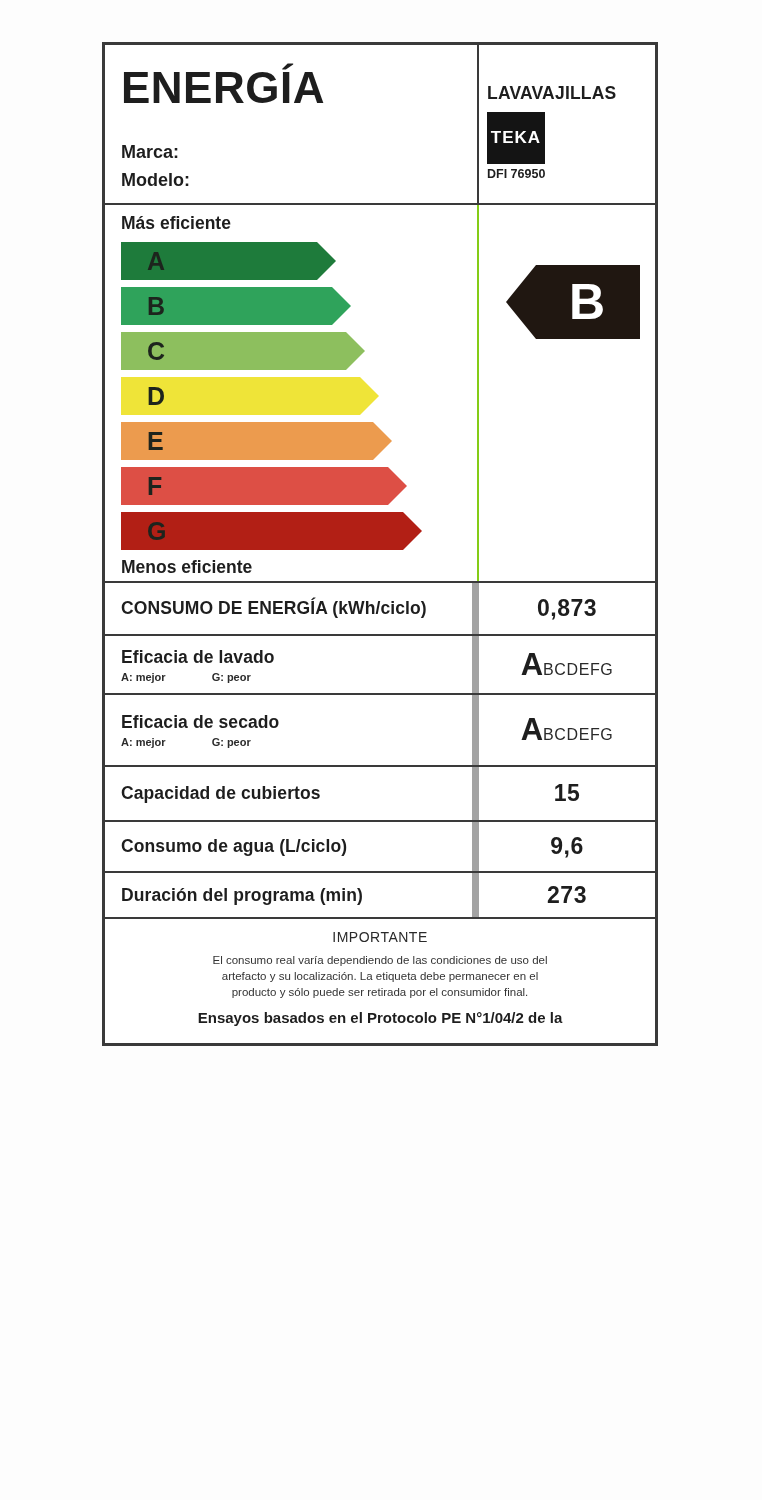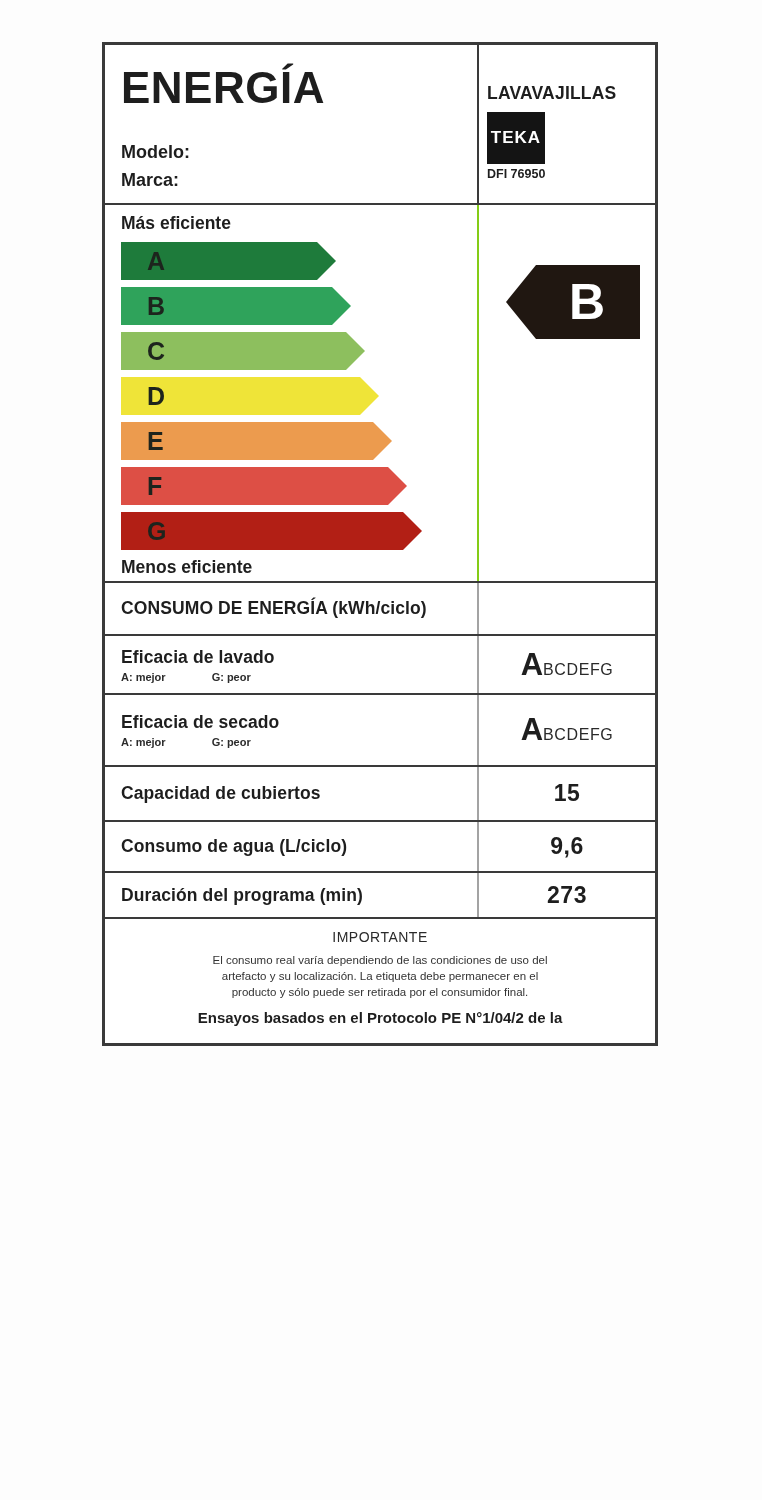--- a/index.html
+++ b/index.html
@@ -37,21 +37,21 @@
   .scale-right { flex: 1; position: relative; }
   .rating-arrow {
     position: absolute; top: 60px; right: 15px; width: 134px; height: 74px;
     display: flex; align-items: center; justify-content: center; padding-left: 28px;
     clip-path: polygon(0 50%, 30px 0, 100% 0, 100% 100%, 30px 100%);
   }
   .rating-arrow span { color: #fff; font-size: 50px; font-weight: bold; line-height: 1; }
 
   
   .row { display: flex; border-bottom: 2px solid #3a3a3a; }
-  .row-label { width: 374px; border-right: 2px solid #a3a3a3; padding: 0 16px 0 16px;
+  .row-label { width: 374px; border-right: 7px solid #a3a3a3; padding: 0 16px 0 16px;
     display: flex; flex-direction: column; justify-content: center; }
   .row-label .main { font-size: 17.5px; font-weight: bold; letter-spacing: 0.1px; }
   .row-sub { display: flex; gap: 46px; margin-top: 3px; }
   .row-sub span { font-size: 11px; font-weight: bold; color: #2c2c2c; }
   .row-value { flex: 1; display: flex; align-items: center; justify-content: center; }
   .value-plain { font-size: 23px; font-weight: bold; letter-spacing: 0.5px; }
   .value-abc { display: flex; align-items: baseline; }
   .value-abc .big-a { font-size: 31px; font-weight: bold; }
   .value-abc .rest { font-size: 16px; letter-spacing: 0.6px; color: #2a2a2a; }
   .r1 { height: 53px; } .r2 { height: 59px; } .r3 { height: 72px; }
@@ -66,22 +66,22 @@
 </head>
 <body>
 
 <div class="page">
   <div class="energy-label">
 
     <div class="header">
       <div class="header-left">
         <div class="title">ENERGÍA</div>
         <div class="brand-lines">
+          <div>Marca:</div>
           <div>Modelo:</div>
-          <div>Marca:</div>
         </div>
       </div>
       <div class="header-right">
         <div class="product-type">LAVAVAJILLAS</div>
         <div class="brand-logo">
           <span>TEKA</span>
         </div>
         <div class="model-number">DFI 76950</div>
       </div>
     </div>
@@ -117,20 +117,23 @@
       <div class="scale-right">
         <div class="rating-arrow" style="background: rgb(32, 23, 17);">
           <span>B</span>
         </div>
       </div>
     </div>
 
     <div class="row r1">
       <div class="row-label">
         <span class="main">CONSUMO DE ENERGÍA (kWh/ciclo)</span>
+      </div>
+      <div class="row-value">
+        <span class="value-plain">0,873</span>
       </div>
     </div>
 
     <div class="row r2">
       <div class="row-label">
         <span class="main">Eficacia de lavado</span>
         <span class="row-sub">
           <span>A: mejor</span>
           <span>G: peor</span>
         </span>

